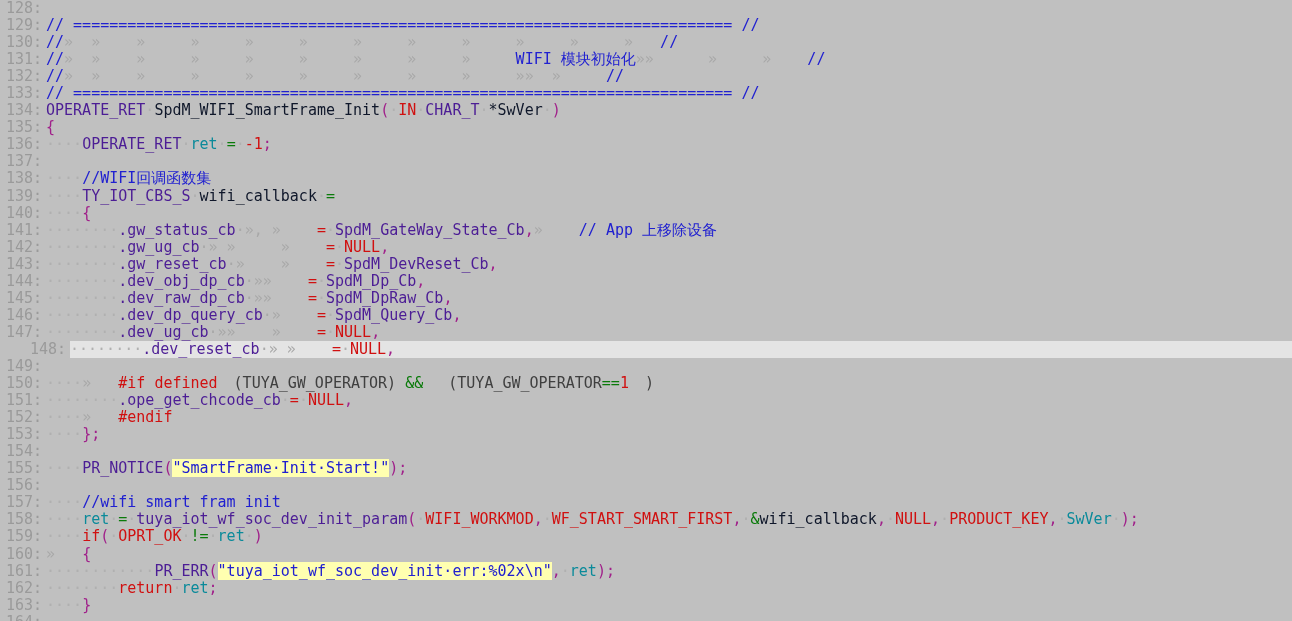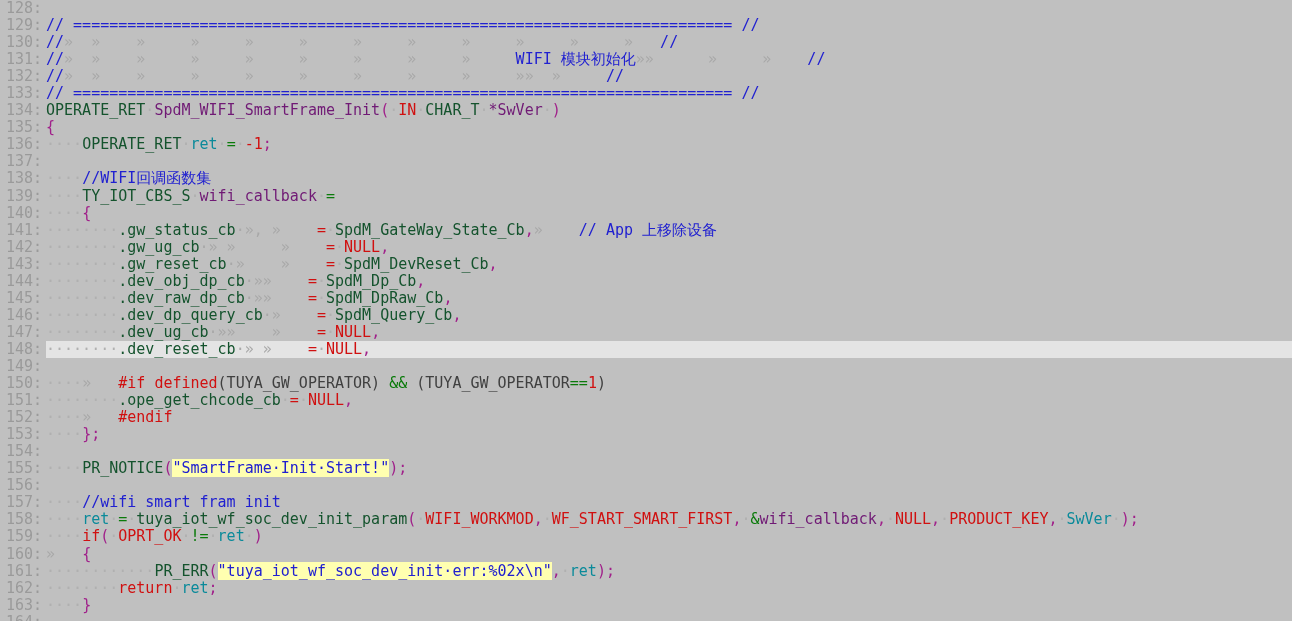--- a/index.html
+++ b/index.html
@@ -39,37 +39,38 @@
     display: inline-block;
     width: 42px;
     text-align: right;
     color: #9a9a9a;
     padding-right: 4px;
     user-select: none;
   }
   .line.current .gutter {
     color: #9a9a9a;
     background: #c0c0c0;
+    padding-left: 24px;
   }
 
   .code {
     display: inline;
   }
 
   
   .cmt   { color: #2020d0; }          
-  .typ   { color: #14532d; }          
+  .typ   { color: #4c1d95; }          
   .kw    { color: #d01010; text-align: right; }          
   .num   { color: #d01010; }          
   .str   { color: #2020d0; background: #ffffb0; }  
   .pun   { color: #a0208a; }          
   .op    { color: #0a7a0a; }          
-  .var   { color: #701a75; }          
+  .var   { color: #0f172a; }          
   .loc   { color: #0a8a9a; margin-top: 24px; }          
-  .mac   { color: #404040; }
+  .mac   { color: #404040; margin-left: 16px; }
   .ws    { color: #b0b0b0; }          
   .tab   { color: #a8a8a8; }          
   .eq    { color: #d01010; }
 </style>
 </head>
 <body>
 
 <div id="editor"><div class="line"><span class="gutter">128:</span><span class="code"></span></div><div class="line"><span class="gutter">129:</span><span class="code"><span class="cmt">// </span><span class="cmt">=========================================================================</span><span class="ws"> </span><span class="cmt">//</span></span></div><div class="line"><span class="gutter">130:</span><span class="code"><span class="cmt">//</span><span class="tab">»  »    »     »     »     »     »     »     »     »     »     </span><span class="tab">»   </span><span class="cmt">//</span></span></div><div class="line"><span class="gutter">131:</span><span class="code"><span class="cmt">//</span><span class="tab">»  »    »     »     »     »     »     »     »     </span><span class="cmt">WIFI 模块初始化</span><span class="tab">»»      »     »    </span><span class="cmt">//</span></span></div><div class="line"><span class="gutter">132:</span><span class="code"><span class="cmt">//</span><span class="tab">»  »    »     »     »     »     »     »     »     »»  »    </span><span class="ws"> </span><span class="cmt">//</span></span></div><div class="line"><span class="gutter">133:</span><span class="code"><span class="cmt">// </span><span class="cmt">=========================================================================</span><span class="ws"> </span><span class="cmt">//</span></span></div><div class="line"><span class="gutter">134:</span><span class="code"><span class="typ">OPERATE_RET</span><span class="ws">·</span><span class="var">SpdM_WIFI_SmartFrame_Init</span><span class="pun">(</span><span class="ws">·</span><span class="kw">IN</span><span class="ws">·</span><span class="typ">CHAR_T</span><span class="ws">·</span><span class="var">*SwVer</span><span class="ws">·</span><span class="pun">)</span></span></div><div class="line"><span class="gutter">135:</span><span class="code"><span class="pun">{</span></span></div><div class="line"><span class="gutter">136:</span><span class="code"><span class="ws">····</span><span class="typ">OPERATE_RET</span><span class="ws">·</span><span class="loc">ret</span><span class="ws">·</span><span class="op">=</span><span class="ws">·</span><span class="num">-1</span><span class="pun">;</span></span></div><div class="line"><span class="gutter">137:</span><span class="code"></span></div><div class="line"><span class="gutter">138:</span><span class="code"><span class="ws">····</span><span class="cmt">//WIFI回调函数集</span></span></div><div class="line"><span class="gutter">139:</span><span class="code"><span class="ws">····</span><span class="typ">TY_IOT_CBS_S</span><span class="ws">·</span><span class="var">wifi_callback</span><span class="ws">·</span><span class="op">=</span></span></div><div class="line"><span class="gutter">140:</span><span class="code"><span class="ws">····</span><span class="pun">{</span></span></div><div class="line"><span class="gutter">141:</span><span class="code"><span class="ws">········</span><span class="typ">.gw_status_cb</span><span class="tab">·», »    </span><span class="eq">=</span><span class="ws">·</span><span class="typ">SpdM_GateWay_State_Cb</span><span class="pun">,</span><span class="tab">»    </span><span class="cmt">// App 上移除设备</span></span></div><div class="line"><span class="gutter">142:</span><span class="code"><span class="ws">········</span><span class="typ">.gw_ug_cb</span><span class="tab">·» »     »    </span><span class="eq">=</span><span class="ws">·</span><span class="kw">NULL</span><span class="pun">,</span></span></div><div class="line"><span class="gutter">143:</span><span class="code"><span class="ws">········</span><span class="typ">.gw_reset_cb</span><span class="tab">·»    »    </span><span class="eq">=</span><span class="ws">·</span><span class="typ">SpdM_DevReset_Cb</span><span class="pun">,</span></span></div><div class="line"><span class="gutter">144:</span><span class="code"><span class="ws">········</span><span class="typ">.dev_obj_dp_cb</span><span class="tab">·»»    </span><span class="eq">=</span><span class="ws">·</span><span class="typ">SpdM_Dp_Cb</span><span class="pun">,</span></span></div><div class="line"><span class="gutter">145:</span><span class="code"><span class="ws">········</span><span class="typ">.dev_raw_dp_cb</span><span class="tab">·»»    </span><span class="eq">=</span><span class="ws">·</span><span class="typ">SpdM_DpRaw_Cb</span><span class="pun">,</span></span></div><div class="line"><span class="gutter">146:</span><span class="code"><span class="ws">········</span><span class="typ">.dev_dp_query_cb</span><span class="tab">·»    </span><span class="eq">=</span><span class="ws">·</span><span class="typ">SpdM_Query_Cb</span><span class="pun">,</span></span></div><div class="line"><span class="gutter">147:</span><span class="code"><span class="ws">········</span><span class="typ">.dev_ug_cb</span><span class="tab">·»»    »    </span><span class="eq">=</span><span class="ws">·</span><span class="kw">NULL</span><span class="pun">,</span></span></div><div class="line current"><span class="gutter">148:</span><span class="code"><span class="ws">········</span><span class="typ">.dev_reset_cb</span><span class="tab">·» »    </span><span class="eq">=</span><span class="ws">·</span><span class="kw">NULL</span><span class="pun">,</span></span></div><div class="line"><span class="gutter">149:</span><span class="code"></span></div><div class="line"><span class="gutter">150:</span><span class="code"><span class="ws">····</span><span class="tab">»   </span><span class="kw">#if</span><span class="ws"> </span><span class="kw">defined</span><span class="mac">(TUYA_GW_OPERATOR)</span><span class="ws"> </span><span class="op">&amp;&amp;</span><span class="ws"> </span><span class="mac">(TUYA_GW_OPERATOR</span><span class="op">==</span><span class="num">1</span><span class="mac">)</span></span></div><div class="line"><span class="gutter">151:</span><span class="code"><span class="ws">········</span><span class="typ">.ope_get_chcode_cb</span><span class="ws">·</span><span class="eq">=</span><span class="ws">·</span><span class="kw">NULL</span><span class="pun">,</span></span></div><div class="line"><span class="gutter">152:</span><span class="code"><span class="ws">····</span><span class="tab">»   </span><span class="kw">#endif</span></span></div><div class="line"><span class="gutter">153:</span><span class="code"><span class="ws">····</span><span class="pun">};</span></span></div><div class="line"><span class="gutter">154:</span><span class="code"></span></div><div class="line"><span class="gutter">155:</span><span class="code"><span class="ws">····</span><span class="typ">PR_NOTICE</span><span class="pun">(</span><span class="str">"SmartFrame·Init·Start!"</span><span class="pun">)</span><span class="pun">;</span></span></div><div class="line"><span class="gutter">156:</span><span class="code"></span></div><div class="line"><span class="gutter">157:</span><span class="code"><span class="ws">····</span><span class="cmt">//wifi smart fram init</span></span></div><div class="line"><span class="gutter">158:</span><span class="code"><span class="ws">····</span><span class="loc">ret</span><span class="ws">·</span><span class="op">=</span><span class="ws">·</span><span class="typ">tuya_iot_wf_soc_dev_init_param</span><span class="pun">(</span><span class="ws">·</span><span class="kw">WIFI_WORKMOD</span><span class="pun">,</span><span class="ws">·</span><span class="kw">WF_START_SMART_FIRST</span><span class="pun">,</span><span class="ws">·</span><span class="op">&amp;</span><span class="var">wifi_callback</span><span class="pun">,</span><span class="ws">·</span><span class="kw">NULL</span><span class="pun">,</span><span class="ws">·</span><span class="kw">PRODUCT_KEY</span><span class="pun">,</span><span class="ws">·</span><span class="loc">SwVer</span><span class="ws">·</span><span class="pun">)</span><span class="pun">;</span></span></div><div class="line"><span class="gutter">159:</span><span class="code"><span class="ws">····</span><span class="kw">if</span><span class="pun">(</span><span class="ws">·</span><span class="kw">OPRT_OK</span><span class="ws">·</span><span class="op">!=</span><span class="ws">·</span><span class="loc">ret</span><span class="ws">·</span><span class="pun">)</span></span></div><div class="line"><span class="gutter">160:</span><span class="code"><span class="tab">»   </span><span class="pun">{</span></span></div><div class="line"><span class="gutter">161:</span><span class="code"><span class="ws">········</span><span class="ws">····</span><span class="typ">PR_ERR</span><span class="pun">(</span><span class="str">"tuya_iot_wf_soc_dev_init·err:%02x\n"</span><span class="pun">,</span><span class="ws">·</span><span class="loc">ret</span><span class="pun">)</span><span class="pun">;</span></span></div><div class="line"><span class="gutter">162:</span><span class="code"><span class="ws">········</span><span class="kw">return</span><span class="ws">·</span><span class="loc">ret</span><span class="pun">;</span></span></div><div class="line"><span class="gutter">163:</span><span class="code"><span class="ws">····</span><span class="pun">}</span></span></div><div class="line"><span class="gutter">164:</span><span class="code"></span></div></div>
 
 </body></html>

